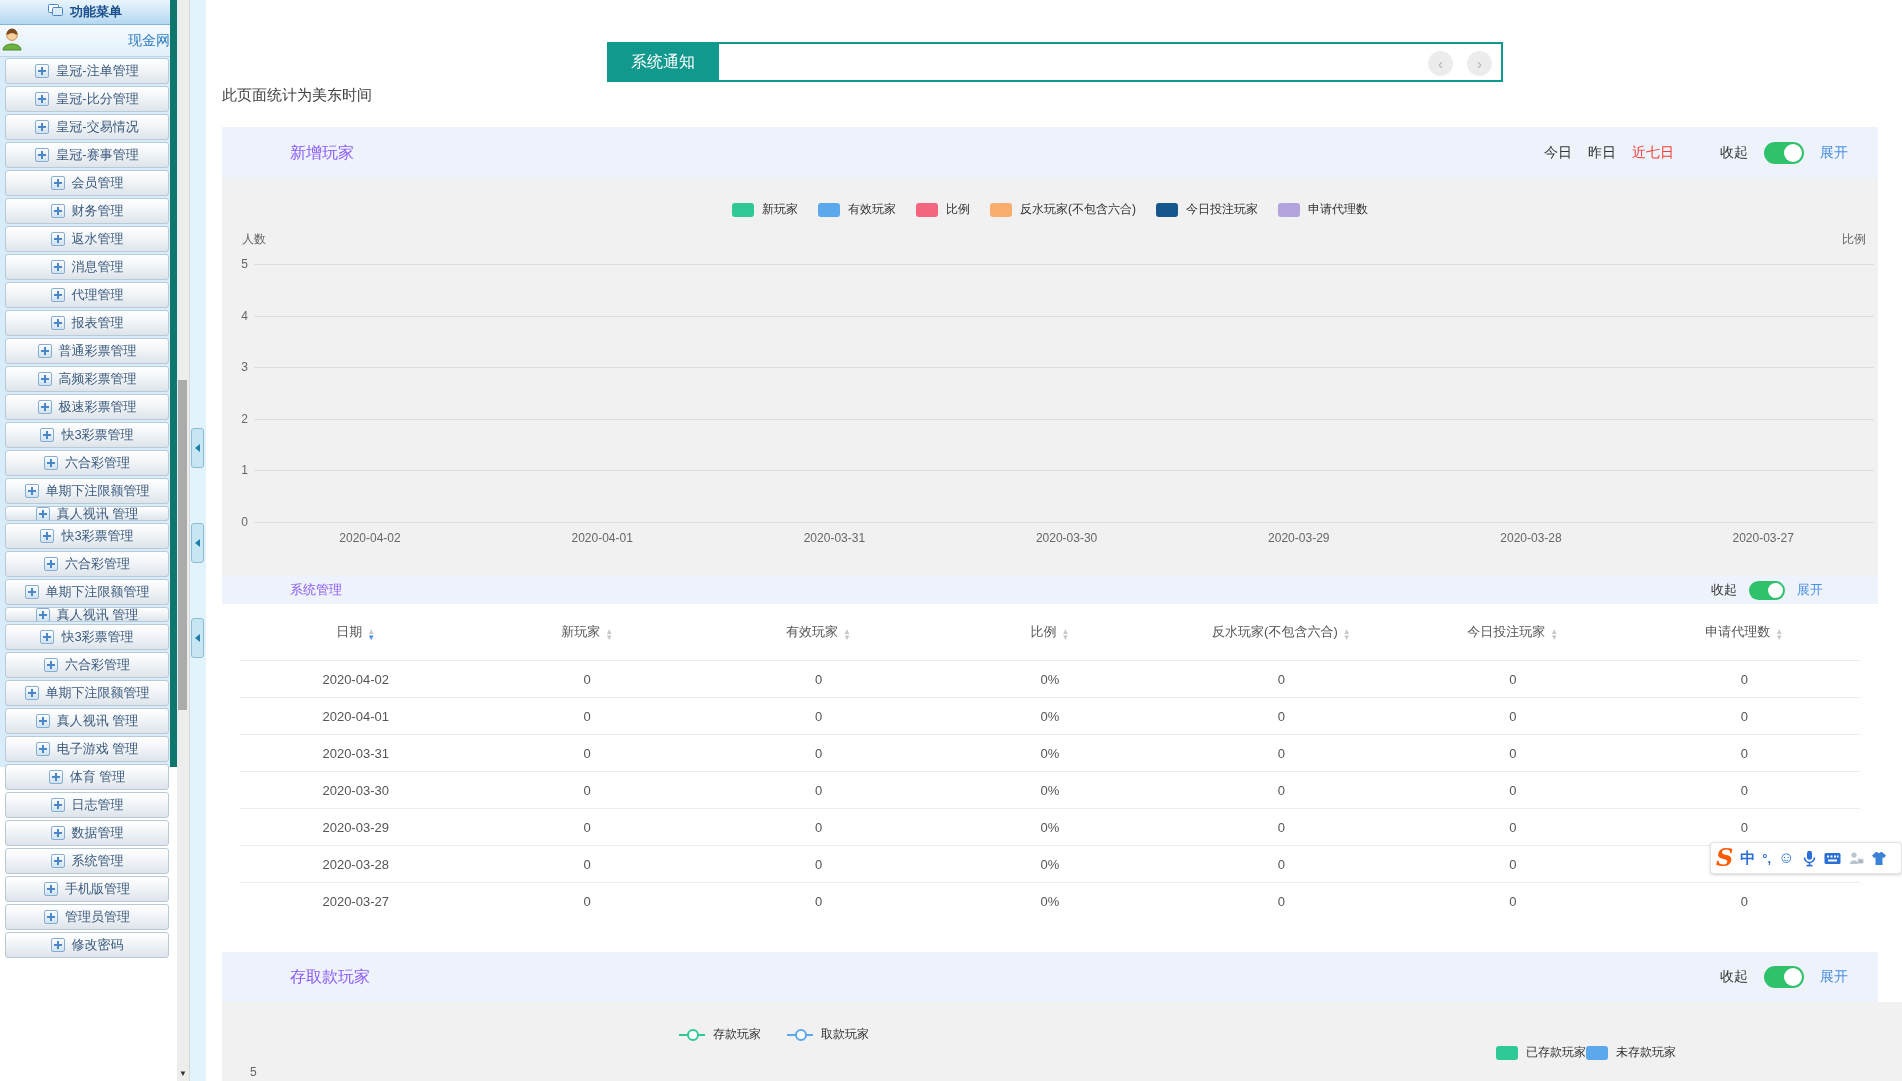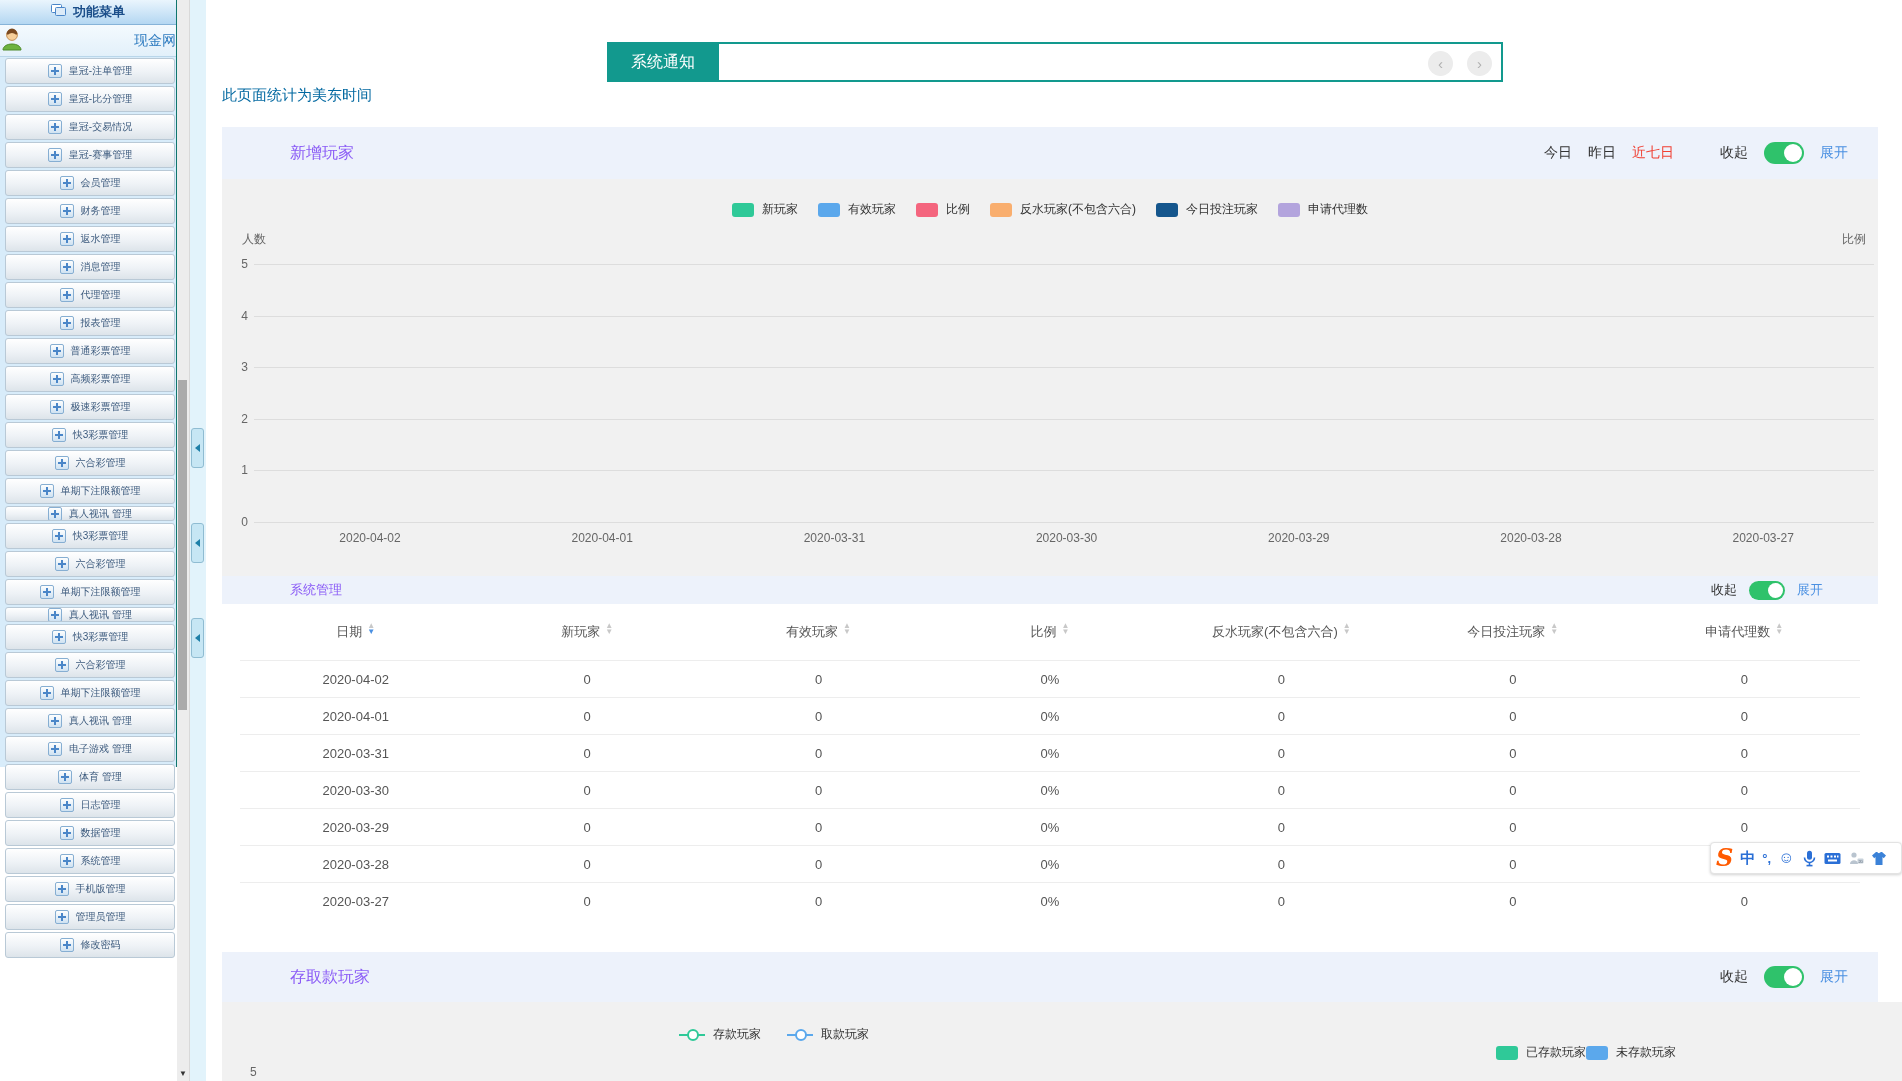--- a/index.html
+++ b/index.html
@@ -1,29 +1,29 @@
 <!DOCTYPE html>
 <html><head>
 <meta charset="utf-8">
 <style>
   html,body{margin:0;padding:0;background:#fff;}
   .app{position:relative;width:1902px;height:1081px;overflow:hidden;background:#fff;
        font-family:"Liberation Sans","DejaVu Sans",sans-serif;-webkit-font-smoothing:antialiased;}
 
   
   #sidebar{position:absolute;left:0;top:0;width:177px;height:767px;background:#d8ecfa;
-           border-right:1px solid #0f766e;box-sizing:border-box;}
+           border-right:7px solid #0f766e;box-sizing:border-box;}
   #sidebar-header{height:24px;background:linear-gradient(#eaf5fd,#b4d7f2);border-bottom:1px solid #86b3d8;
            display:flex;align-items:center;justify-content:center;gap:6px;font-size:13px;font-weight:bold;color:#1c4f8a;}
   #user-row{height:31px;display:flex;align-items:center;justify-content:space-between;gap:8px;
            border-bottom:1px solid #b9d6ea;font-size:14px;color:#2f7cc0;background:linear-gradient(#f4fafe,#e2f0fa);}
   #menu-list{position:absolute;top:58px;left:0;right:0;}
   .menu-item{display:flex;align-items:center;justify-content:center;gap:7px;height:24px;margin:0 1px 2px 5px;
            background:linear-gradient(#ffffff,#eef2f6 55%,#dde4ea);border:1px solid #b9c9d6;border-radius:3px;
-           font-size:10px;color:#3c5a7d;cursor:pointer;overflow:hidden;}
+           font-size:13px;color:#3c5a7d;cursor:pointer;overflow:hidden;}
   .menu-item.clipped{height:13px;}
   .plus-icon{flex:0 0 auto;width:12px;height:12px;background:linear-gradient(#fdfefe,#cfe2f2);
            border:1px solid #86aed2;border-radius:2px;position:relative;}
   .plus-icon::before,.plus-icon::after{content:"";position:absolute;background:#4a86c8;}
   .plus-icon::before{left:2px;right:2px;top:5px;height:2px;}
   .plus-icon::after{top:2px;bottom:2px;left:5px;width:2px;}
   .side-buttons{display:flex;justify-content:center;gap:10px;margin-top:32px;}
   .win-btn{font-size:12px;color:#1f3f66;background:linear-gradient(#fdfdfd,#dfe5ea);border:1px solid #8ba0b3;
            border-radius:3px;padding:2px 9px;cursor:pointer;}
 
@@ -37,21 +37,21 @@
   .split-tab::after{content:"";border-right:5px solid #1d7fa8;border-top:4px solid transparent;border-bottom:4px solid transparent;}
 
   
   #notice-label{position:absolute;left:607px;top:42px;width:112px;height:40px;background:#12998e;color:#fff;
            font-size:16px;display:flex;align-items:center;justify-content:center;}
   #notice-bar{position:absolute;left:719px;top:42px;width:784px;height:40px;box-sizing:border-box;
            border:2px solid #12998e;border-left:none;background:#fff;}
   .notice-nav{position:absolute;top:7px;width:25px;height:25px;border-radius:50%;background:#ececec;color:#b0b0b0;
            display:flex;align-items:center;justify-content:center;font-size:15px;cursor:pointer;user-select:none;}
   #notice-prev{right:48px;} #notice-next{right:9px;}
-  #tz-note{position:absolute;left:222px;top:86px;color:#0369a1;font-size:15px;}
+  #tz-note{position:absolute;left:222px;top:86px;color:#404040;font-size:15px;}
 
   
   .panel-header{position:absolute;left:222px;width:1656px;background:#edf2fb;}
   .panel-title{position:absolute;left:32px;top:0;bottom:0;display:flex;align-items:center;color:#8b5cf6;margin-left:36px;}
   .hdr-controls{position:absolute;top:0;bottom:0;display:flex;align-items:center;gap:16px;font-size:14px;color:#333;}
   .range-link{cursor:pointer;} .range-link.active{color:#f04134;}
   .expand-link{color:#4a90e2;cursor:pointer;}
   .toggle{width:40px;height:22px;border-radius:11px;background:#2fc26b;position:relative;cursor:pointer;}
   .toggle::after{content:"";position:absolute;right:2px;top:2px;width:18px;height:18px;border-radius:50%;background:#fff;}
   .toggle.sm{width:36px;height:19px;border-radius:10px;}
@@ -63,21 +63,21 @@
   .lg-item{display:flex;align-items:center;gap:8px;font-size:12px;color:#333;}
   .lg-swatch{width:22px;height:14px;border-radius:3px;display:inline-block;}
   .axis-label{position:absolute;top:52px;font-size:12px;color:#666;}
   .gridline{position:absolute;left:32px;right:4px;height:1px;background:#dddddd;}
   .ytick{position:absolute;left:0;width:26px;text-align:right;font-size:12px;color:#666;transform:translateY(-50%);}
   .xtick{position:absolute;top:352px;width:140px;text-align:center;font-size:12px;color:#666;}
 
   
   #table1{position:absolute;left:222px;top:604px;width:1656px;background:#fff;padding:0 18px;box-sizing:border-box;}
   #t-head{display:flex;height:56px;align-items:center;}
-  .t-col{flex:1;display:flex;align-items:flex-start;justify-content:center;gap:5px;font-size:13px;color:#555;cursor:pointer;}
+  .t-col{flex:1;display:flex;align-items:flex-end;justify-content:center;gap:5px;font-size:13px;color:#555;cursor:pointer;}
   .sorters{display:inline-flex;flex-direction:column;font-size:8px;line-height:6px;color:#c8c8c8;}
   .sorters .active{color:#4a90e2;}
   .t-row{display:flex;height:36px;align-items:center;border-top:1px solid #ededed;font-size:13px;color:#555;}
   .t-cell{flex:1;text-align:center;}
 
   
   #p2-body{position:absolute;left:222px;top:1002px;width:1680px;height:79px;background:#f1f1f1;}
   #legend2{position:absolute;left:457px;top:24px;display:flex;gap:26px;align-items:center;}
   .line-marker{position:relative;width:26px;height:2px;display:inline-block;}
   .line-marker i{position:absolute;left:8px;top:-5px;width:8px;height:8px;border:2px solid;border-radius:50%;background:#fff;display:block;}

